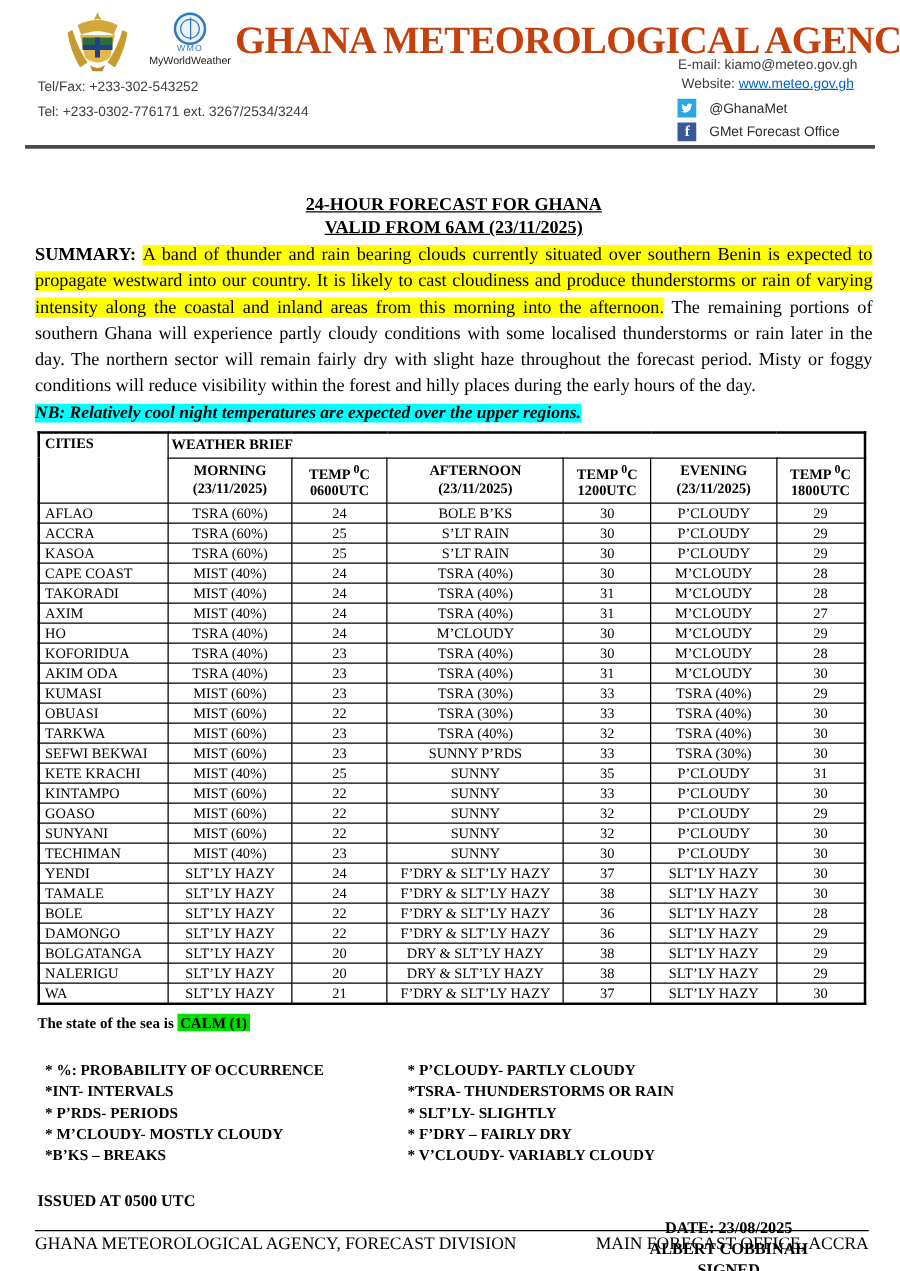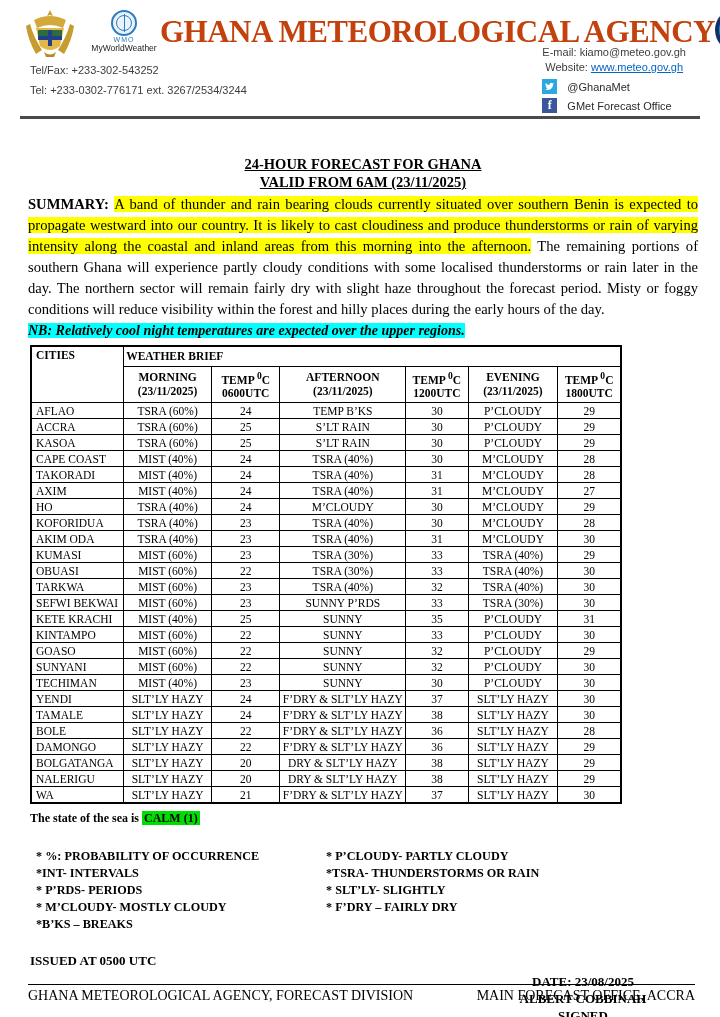--- a/index.html
+++ b/index.html
@@ -3,21 +3,21 @@
 <meta charset="utf-8">
 <style>
   * { margin:0; padding:0; box-sizing:border-box; }
   body { background:#e8e8e8; font-family:"Liberation Serif", serif; }
   .page {
     width:720px; height:1017px; background:#ffffff; margin:0 auto;
     position:relative; overflow:hidden; color:#000;
   }
 
   
-  .hdr { position:relative; height:138px; }
+  .hdr { position:relative; height:138px;padding-left:28px; }
   .hdr-top { display:flex; align-items:flex-start; padding:6px 14px 0 26px; }
   .coat { width:48px; height:50px; flex:0 0 auto; margin-top:2px; }
   .wmo-wrap { flex:0 0 auto; width:72px; text-align:center; margin-left:14px; margin-top:4px; }
   .wmo-circle { width:26px; height:26px; border-radius:50%; border:2px solid #2f7bbf;
     margin:0 auto; position:relative; background:#eaf3fb; }
   .wmo-circle::before { content:""; position:absolute; inset:3px; border-radius:50%;
     border:1px solid #2f7bbf; }
   .wmo-circle::after { content:""; position:absolute; left:50%; top:2px; bottom:2px;
     width:1px; background:#2f7bbf; }
   .wmo-label { font-family:"Liberation Sans", sans-serif; font-size:7px; color:#2f7bbf; letter-spacing:1px; }
@@ -49,21 +49,21 @@
   .doc-title { text-align:center; font-weight:bold; font-size:14.5px; line-height:18px; }
   .doc-title .u { text-decoration:underline; }
 
   .summary { font-size:14.6px; line-height:21px; text-align:justify; margin-top:3px; }
   .summary b.lbl { font-weight:bold; }
   mark.yellow { background:#ffff00; color:#000; }
   .nb { font-size:14px; line-height:20px; font-weight:bold; font-style:italic; margin-top:1px; }
   mark.cyan { background:#00ffff; color:#000; }
 
   
-  table.fc { border-collapse:collapse; width:592px; margin:4px 0 0 2px; table-layout:fixed; }
+  table.fc { border-collapse:collapse; width:663px; margin:4px 0 0 2px; table-layout:fixed; }
   table.fc th, table.fc td { border:1px solid #000; font-size:11.5px; overflow:hidden; white-space:nowrap; }
   table.fc { border:2px solid #000; }
   col.c0{width:15.7%} col.c1{width:14.9%} col.c2{width:11.6%} col.c3{width:21.3%}
   col.c4{width:10.6%} col.c5{width:15.2%} col.c6{width:10.7%}
   th.cities { text-align:left; vertical-align:top; padding:2px 4px; font-size:12px; }
   th.brief { text-align:left; padding:2px; font-size:12px; height:20px; }
   th.colh { text-align:center; padding:2px 1px; line-height:14px; height:34px; font-size:11.5px; }
   td.city-cell { text-align:left; padding:1px 4px; height:16px; }
   td.val-cell { text-align:center; padding:1px 2px; height:16px; }
 
@@ -183,21 +183,21 @@
           <th class="colh">
             <span>TEMP </span><sup>0</sup><span>C</span><br><span>1800UTC</span>
           </th>
         </tr>
       </thead>
       <tbody>
           <tr>
             <td class="city-cell">AFLAO</td>
             <td class="val-cell">TSRA (60%)</td>
             <td class="val-cell">24</td>
-            <td class="val-cell">TEMP B’KS</td>
+            <td class="val-cell">BOLE B’KS</td>
             <td class="val-cell">30</td>
             <td class="val-cell">P’CLOUDY</td>
             <td class="val-cell">29</td>
           </tr>
           <tr>
             <td class="city-cell">ACCRA</td>
             <td class="val-cell">TSRA (60%)</td>
             <td class="val-cell">25</td>
             <td class="val-cell">S’LT RAIN</td>
             <td class="val-cell">30</td>
@@ -422,20 +422,21 @@
           <div class="legend-item">*INT- INTERVALS</div>
           <div class="legend-item">* P’RDS- PERIODS</div>
           <div class="legend-item">* M’CLOUDY- MOSTLY CLOUDY</div>
           <div class="legend-item">*B’KS – BREAKS</div>
         </div>
       <div class="legend-col right">
           <div class="legend-item">* P’CLOUDY- PARTLY CLOUDY</div>
           <div class="legend-item">*TSRA- THUNDERSTORMS OR RAIN</div>
           <div class="legend-item">* SLT’LY- SLIGHTLY</div>
           <div class="legend-item">* F’DRY – FAIRLY DRY</div>
+          <div class="legend-item">* V’CLOUDY- VARIABLY CLOUDY</div>
         </div>
     </div>
 
     <div class="issued">ISSUED AT 0500 UTC</div>
 
     <div class="sig">
       <div>DATE: 23/08/2025</div>
       <div>ALBERT COBBINAH</div>
       <div>SIGNED</div>
       <div class="role">(DUTY FORECASTER)</div>

